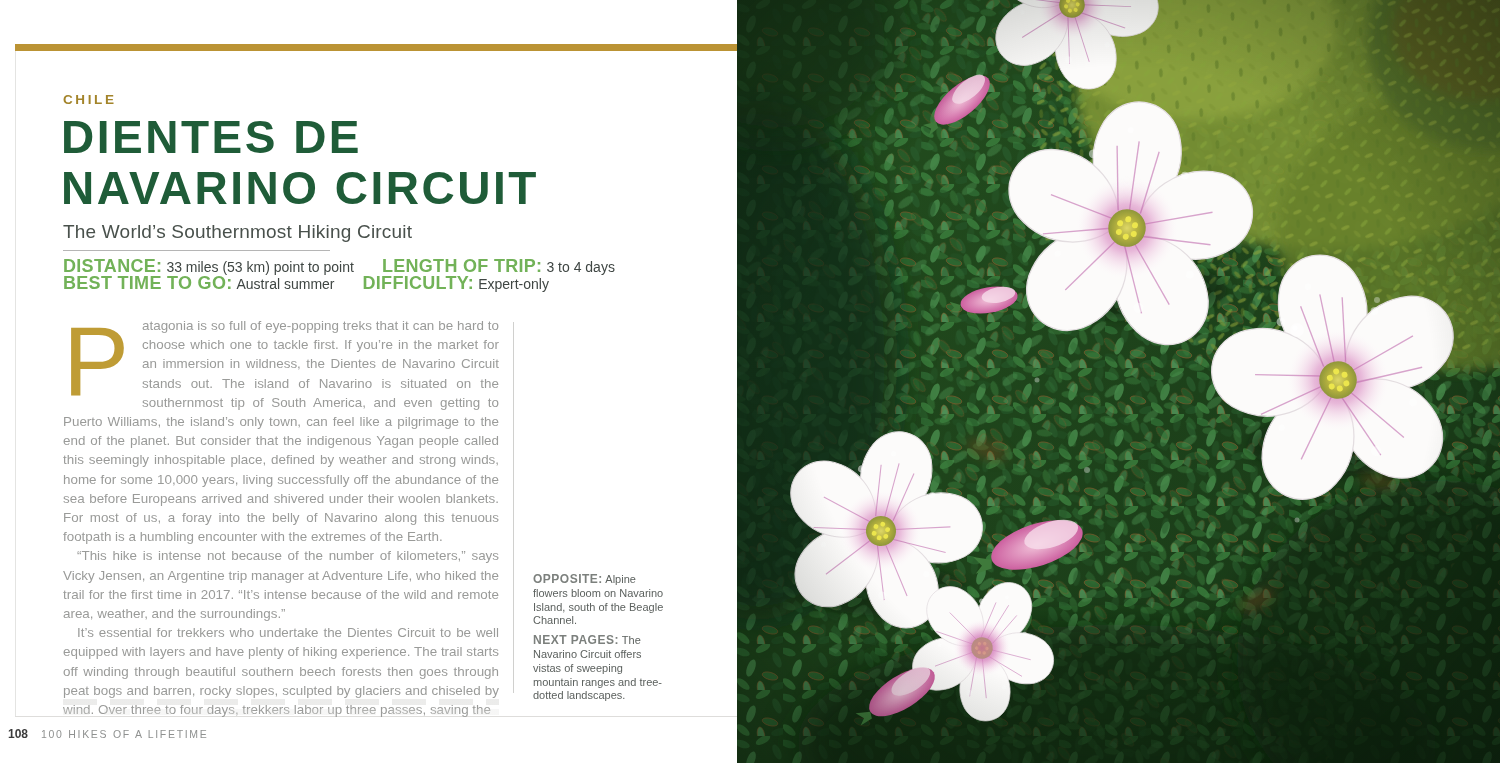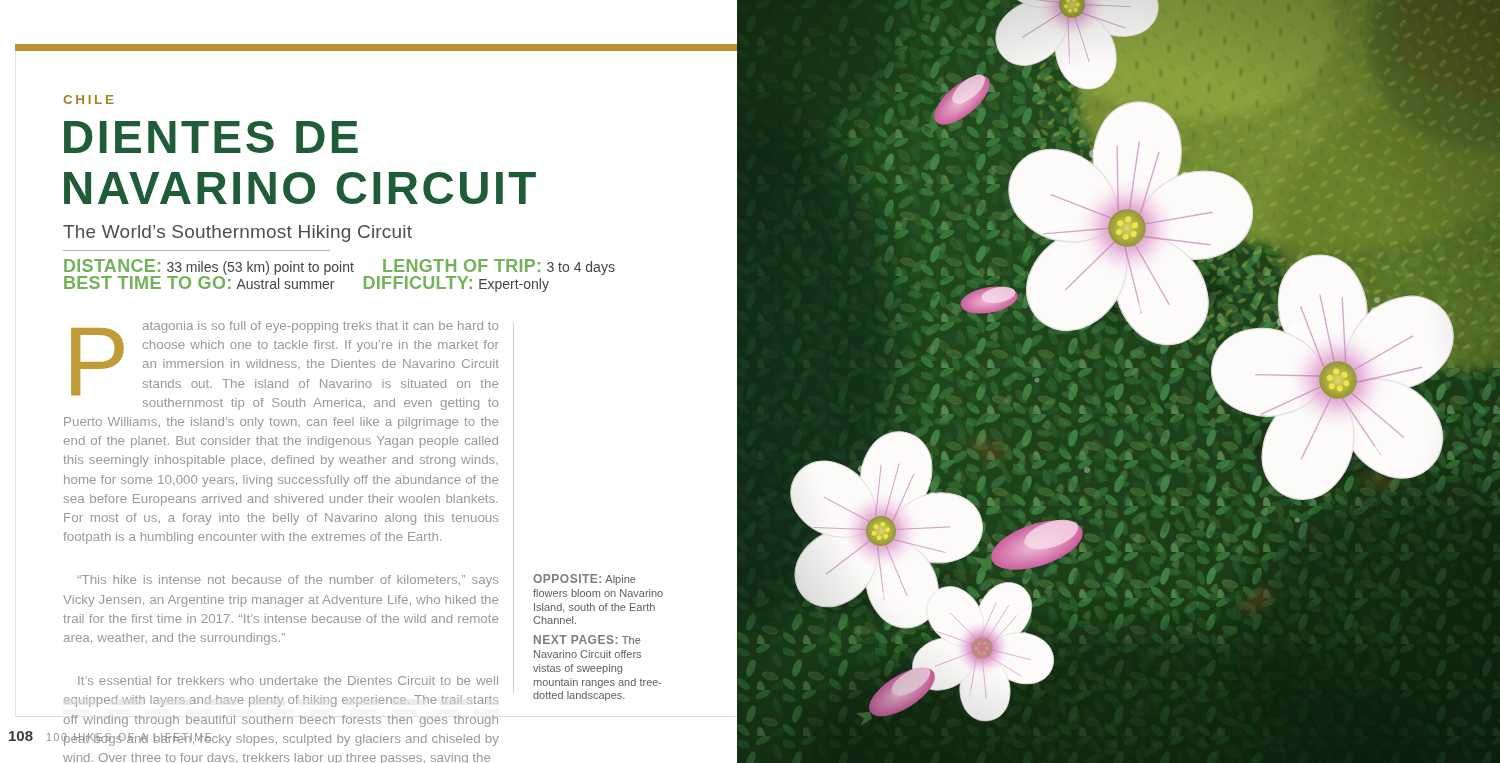--- a/index.html
+++ b/index.html
@@ -20,38 +20,38 @@
 
   .stats{position:absolute;left:63px;top:258px;}
   .stat-row{display:flex;align-items:baseline;line-height:16px;white-space:nowrap;}
   .stat{margin-right:28px;}
   .stat-label{font-size:18px;font-weight:700;color:#72b258;letter-spacing:.3px;}
   .stat-value{font-size:14px;color:#3f4643;margin-left:4px;}
 
   .body{position:absolute;left:63px;top:316px;width:436px;font-size:13.4px;line-height:19.2px;
         color:#9a9b99;text-align:justify;}
   .para{margin:0;}
-  .para.indent{text-indent:14px;margin-top:24px;}
+  .para.indent{text-indent:14px;}
   .dropcap{float:left;font-size:99px;line-height:84px;height:93px;color:#bf9c35;
            margin:3px 13px 0 0;font-weight:400;}
 
   .faded-line{position:absolute;left:63px;width:436px;height:6px;
       background:repeating-linear-gradient(90deg,#dcdcda 0 34px,transparent 34px 47px);}
   .faded-1{top:699px;opacity:.55;}
   .faded-2{top:709px;opacity:.3;background:repeating-linear-gradient(90deg,#e2e2e0 0 26px,transparent 26px 41px);}
 
   .colrule{position:absolute;left:513px;top:322px;width:1px;height:371px;background:#d0d0ce;}
 
   .caption{position:absolute;left:533px;top:573px;width:134px;font-size:11px;line-height:13.8px;
            color:#5c615e;}
   .cap-block{margin:0 0 6px 0;}
   .cap-label{font-size:12px;letter-spacing:.5px;color:#7c807d;font-weight:700;}
 
   .footer{position:absolute;left:8px;top:727px;display:flex;align-items:baseline;}
-  .page-num{font-size:15px;font-weight:700;color:#3c3c3c;}
+  .page-num{font-size:12px;font-weight:700;color:#3c3c3c;}
   .book-title{font-size:10.5px;letter-spacing:1.7px;color:#8f9190;margin-left:13px;}
 
   
   .photo{position:absolute;left:737px;top:0;width:763px;height:763px;overflow:hidden;}
 </style>
 </head>
 <body>
 
 <div id="page">
 
@@ -95,21 +95,21 @@
   </div>
 
   <div class="faded-line faded-1"></div>
   <div class="faded-line faded-2"></div>
 
   <div class="colrule"></div>
 
   <div class="caption">
     <p class="cap-block">
       <span class="cap-label">OPPOSITE:</span>
-      <span>Alpine flowers bloom on Navarino Island, south of the Earth Channel.</span>
+      <span>Alpine flowers bloom on Navarino Island, south of the Beagle Channel.</span>
     </p>
     <p class="cap-block">
       <span class="cap-label">NEXT PAGES:</span>
       <span>The Navarino Circuit offers vistas of sweeping mountain ranges and tree-dotted landscapes.</span>
     </p>
   </div>
 
   <div class="footer">
     <span class="page-num">108</span>
     <span class="book-title">100 HIKES OF A LIFETIME</span>

